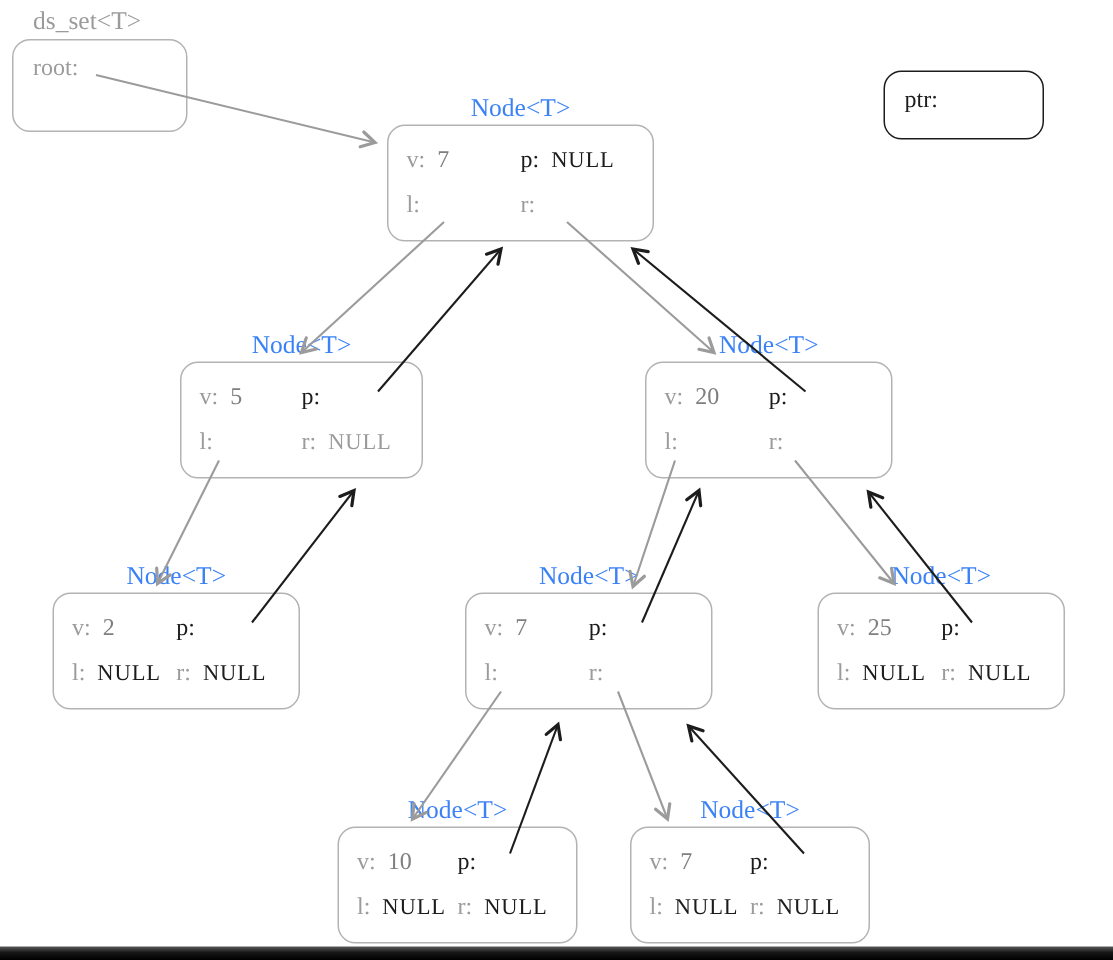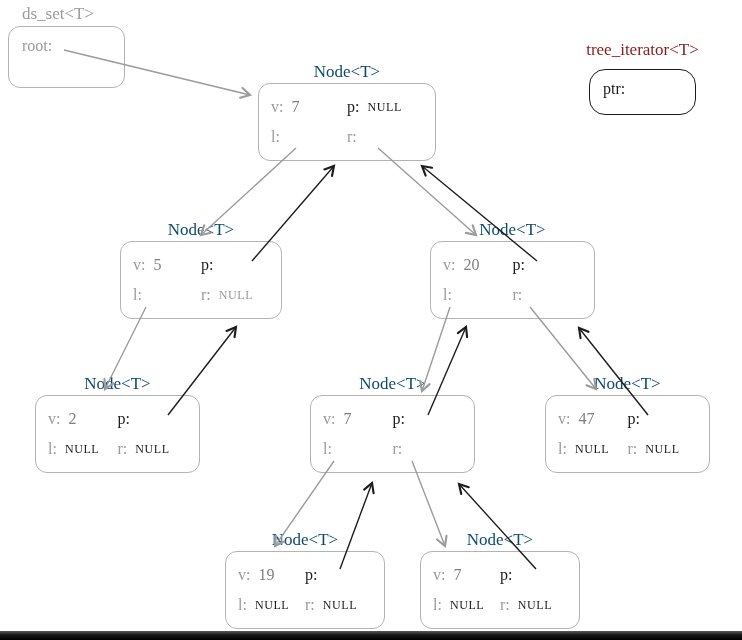--- a/index.html
+++ b/index.html
@@ -17,32 +17,32 @@
   .struct-box {
     border:1.5px solid #b3b3b3; border-radius:12px;
     box-sizing:border-box; padding:7px 13px; background:transparent;
   }
   .struct-box.black-border { border-color:#1c1c1c; }
   .srow { height:24px; display:flex; align-items:center; gap:8px;
           font-size:16px; }
 
   
   .node { position:absolute; }
-  .ntitle { text-align:center; color:#0c4a6e; font-size:17px; height:21px; }
+  .ntitle { text-align:center; color:#3b82f6; font-size:17px; height:21px; }
   .nbox {
     border:1.5px solid #b3b3b3; border-radius:12px;
     box-sizing:border-box; height:78px; padding:8px 12px;
     background:transparent;
   }
   .nrow { display:flex; height:30px; align-items:center; }
   .cell { flex:1 1 50%; display:flex; align-items:center; gap:8px; min-width:0; }
   .lbl  { color:#9b9b9b; font-size:16px; }
   .plbl { color:#1c1c1c; font-size:16px; }
   .val  { color:#7f7f7f; font-size:16px; }
-  .null { font-size:12px; color:#1c1c1c; letter-spacing:0.6px; font-weight:500; }
+  .null { font-size:15px; color:#1c1c1c; letter-spacing:0.6px; font-weight:500; }
   .null.gray { color:#9b9b9b; }
 
   
   #edges { position:absolute; left:0; top:0; width:742px; height:640px;
            pointer-events:none; z-index:6; }
 
   
   .bottom-bar {
     position:absolute; left:0; bottom:0; width:742px; height:9px;
     background:linear-gradient(#5a5a5a, #161616 45%, #000000);
@@ -56,22 +56,21 @@
   <div class="abs" style="left:8px; top:4px;">
     <div class="struct-title gray-t" style="padding-left:14px;">ds_set&lt;T&gt;</div>
     <div class="struct-box" style="width:117px; height:62px;text-align:right;">
       <div class="srow">
         <span class="lbl">root:</span>
       </div>
     </div>
   </div>
 
   <div class="abs" style="left:565px; top:40px; width:155px;">
-    <div class="struct-title red-t" style="text-align:center;">tree_iterator&lt;T&gt;</div>
-    <div class="struct-box black-border" style="width:107px; height:46px; margin:7px auto 0;border-radius:16px;">
+    <div class="struct-box black-border" style="width:107px; height:46px; margin:7px auto 0;">
       <div class="srow">
         <span class="plbl">ptr:</span>
       </div>
     </div>
   </div>
 
   <div class="node" style="left:258px; top:62px; width:178px;">
     <div class="ntitle">Node&lt;T&gt;</div>
     <div class="nbox">
       <div class="nrow">
@@ -200,21 +199,21 @@
       </div>
     </div>
   </div>
 
   <div class="node" style="left:545px; top:374px; width:165px;">
     <div class="ntitle">Node&lt;T&gt;</div>
     <div class="nbox">
       <div class="nrow">
         <span class="cell">
             <span class="lbl">v:</span>
-            <span class="val">47</span>
+            <span class="val">25</span>
           </span>
         <span class="cell">
             <span class="plbl">p:</span>
             <span class="val"></span>
           </span>
       </div>
       <div class="nrow">
         <span class="cell">
             <span class="lbl">l:</span>
             <span class="val null">NULL</span>
@@ -226,21 +225,21 @@
       </div>
     </div>
   </div>
 
   <div class="node" style="left:225px; top:530px; width:160px;">
     <div class="ntitle">Node&lt;T&gt;</div>
     <div class="nbox">
       <div class="nrow">
         <span class="cell">
             <span class="lbl">v:</span>
-            <span class="val">19</span>
+            <span class="val">10</span>
           </span>
         <span class="cell">
             <span class="plbl">p:</span>
             <span class="val"></span>
           </span>
       </div>
       <div class="nrow">
         <span class="cell">
             <span class="lbl">l:</span>
             <span class="val null">NULL</span>

